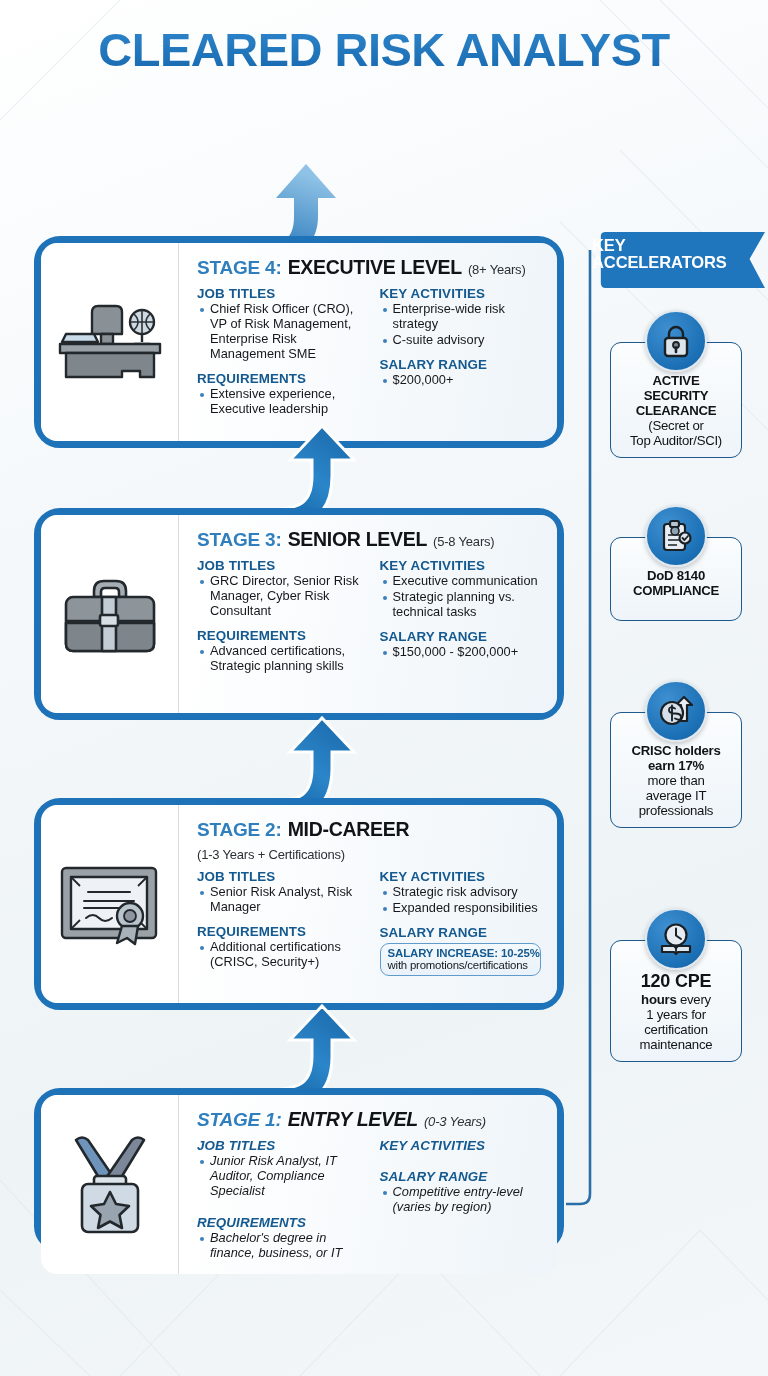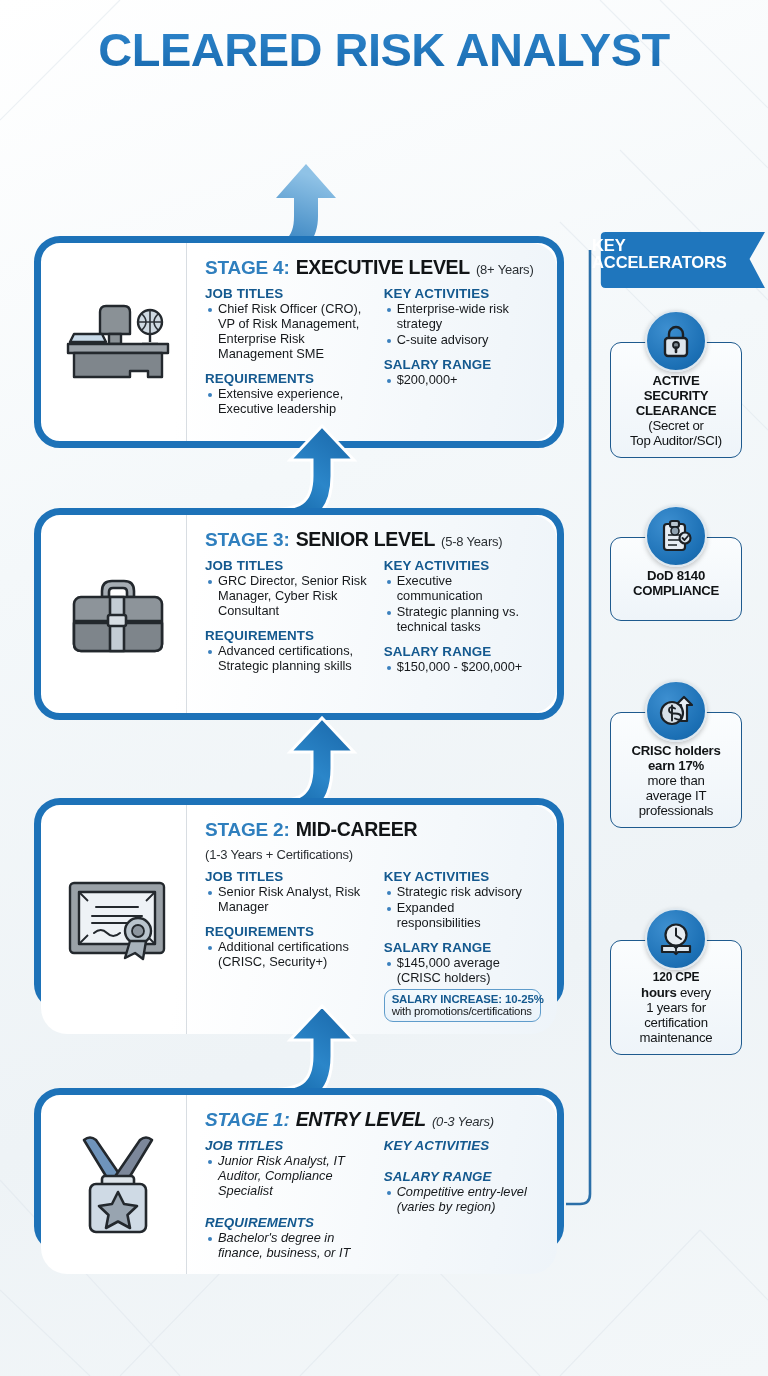--- a/index.html
+++ b/index.html
@@ -75,25 +75,24 @@
   .stage .shadow-bot {
     position: absolute;
     left: 18px; right: -14px; bottom: -14px;
     height: 14px;
     background: #7c858c;
     border-radius: 0 0 24px 24px;
     z-index: -1;
   }
   .stage-inner {
     display: flex;
-    border-radius: 26px;
+    border-radius: 16px;
     background: linear-gradient(100deg,#ffffff 0%,#ffffff 30%,#f4f8fb 75%, #eef4f9 100%);
     overflow: hidden;
     min-height: 100%;
-    padding-left: 8px;
   }
   .icon-col {
     width: 138px;
     flex: 0 0 138px;
     display: flex;
     align-items: center;
     justify-content: center;
     border-right: 1px solid #d8dde2;
   }
   .body-col {
@@ -212,21 +211,21 @@
     box-shadow: 0 2px 5px rgba(0,0,0,.22);
   }
   .acc-t {
     font-size: 13.2px;
     line-height: 1.14;
     color: #111416;
     letter-spacing: -0.25px;
   }
   .acc-t .b { font-weight: 700; }
   .acc-t .n { font-weight: 400; }
-  .acc-t .big { font-weight: 700; font-size: 12px; }
+  .acc-t .big { font-weight: 700; font-size: 18px; }
 </style>
 </head>
 <body>
 
 <div id="root">
 
   <svg class="bg-lines" width="768" height="1376" viewBox="0 0 768 1376">
     <g stroke="#dfe6ec" stroke-width="1.2" fill="none">
       <path d="M600 0 L768 168"></path>
       <path d="M660 0 L768 108"></path>
@@ -422,23 +421,20 @@
               <li>Additional certifications (CRISC, Security+)</li>
             </ul>
           </div>
           <div class="col right">
             <div class="sec-head">KEY ACTIVITIES</div>
             <ul class="bullets">
               <li>Strategic risk advisory</li>
               <li>Expanded responsibilities</li>
             </ul>
             <div class="sec-head sp">SALARY RANGE</div>
-            <ul class="bullets">
-              <li>$145,000 average (CRISC holders)</li>
-            </ul>
             <div class="callout">
               <div class="c1">SALARY INCREASE: 10-25%</div>
               <div class="c2">with promotions/certifications</div>
             </div>
           </div>
         </div>
       </div>
     </div>
   </div>
 

